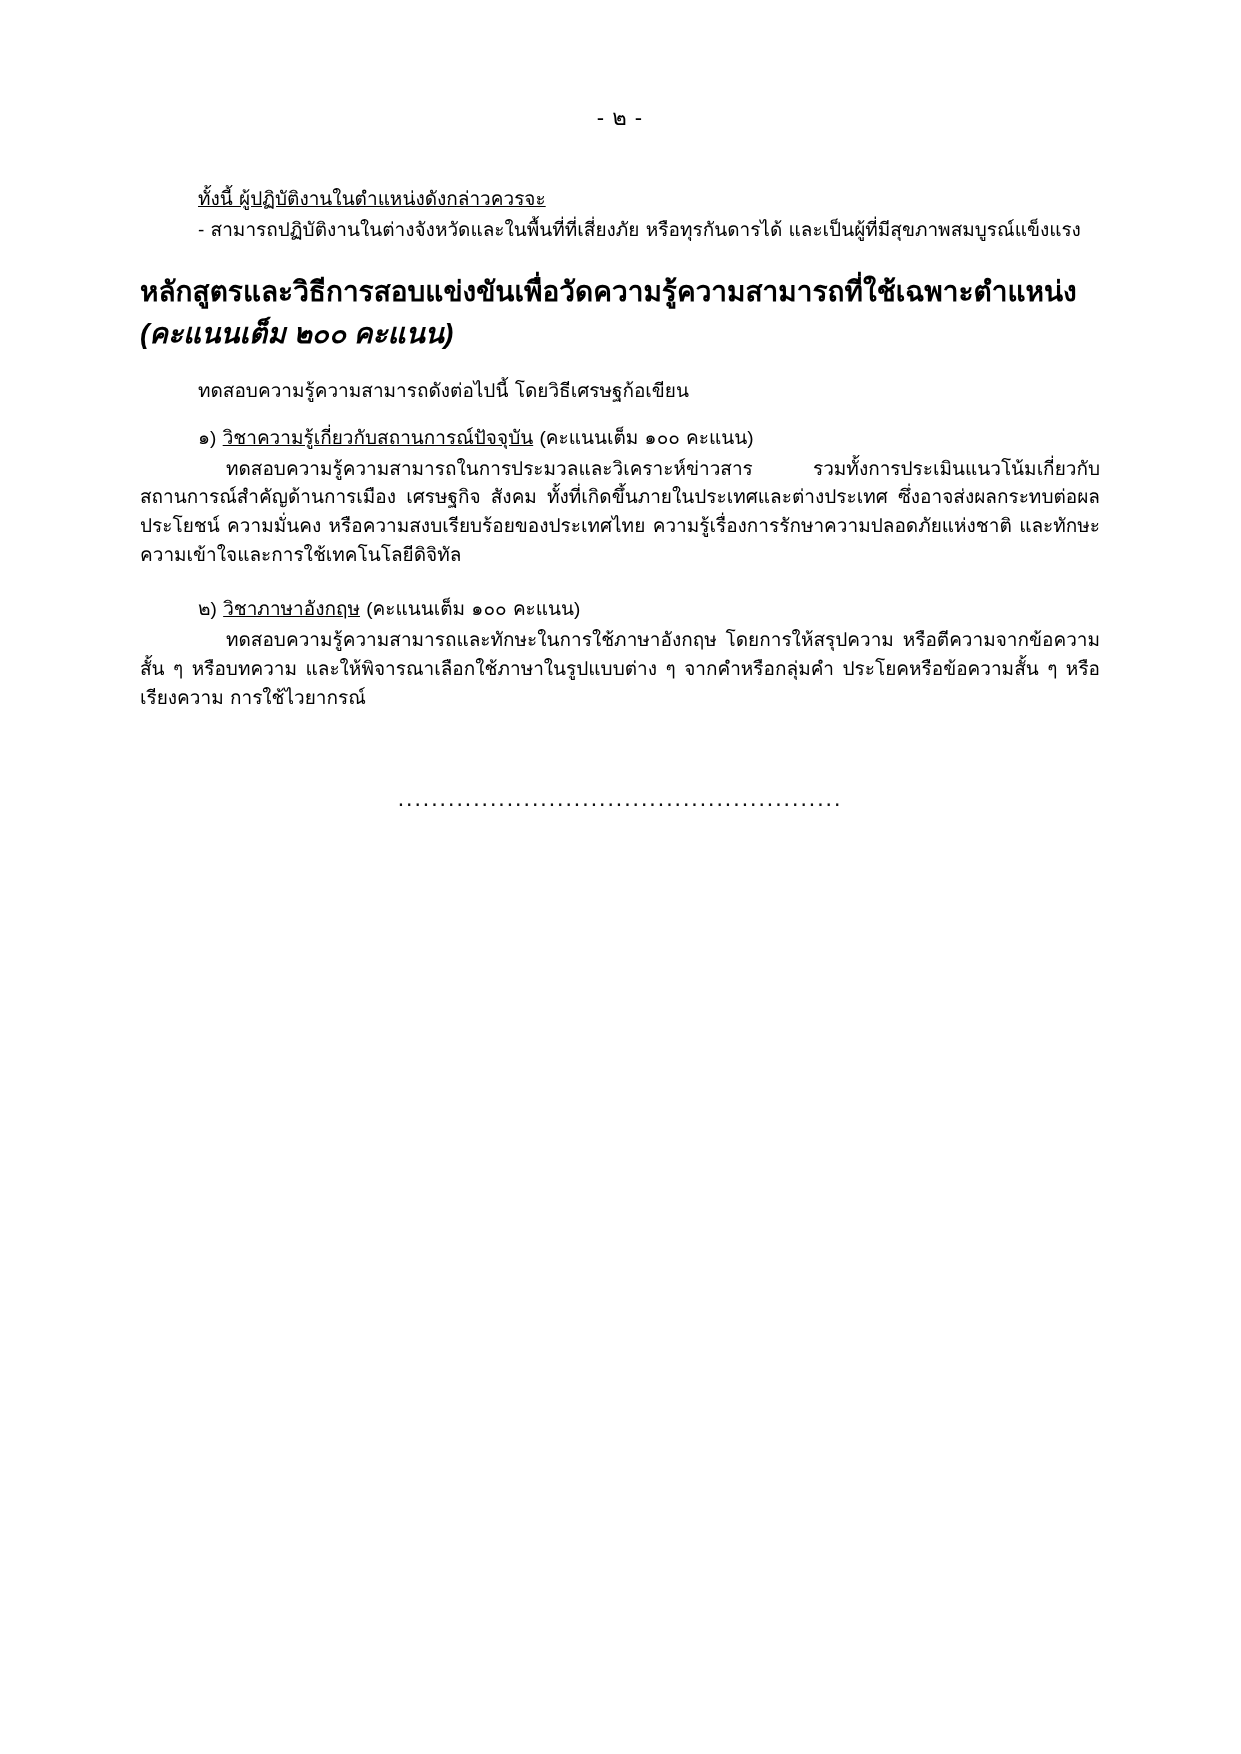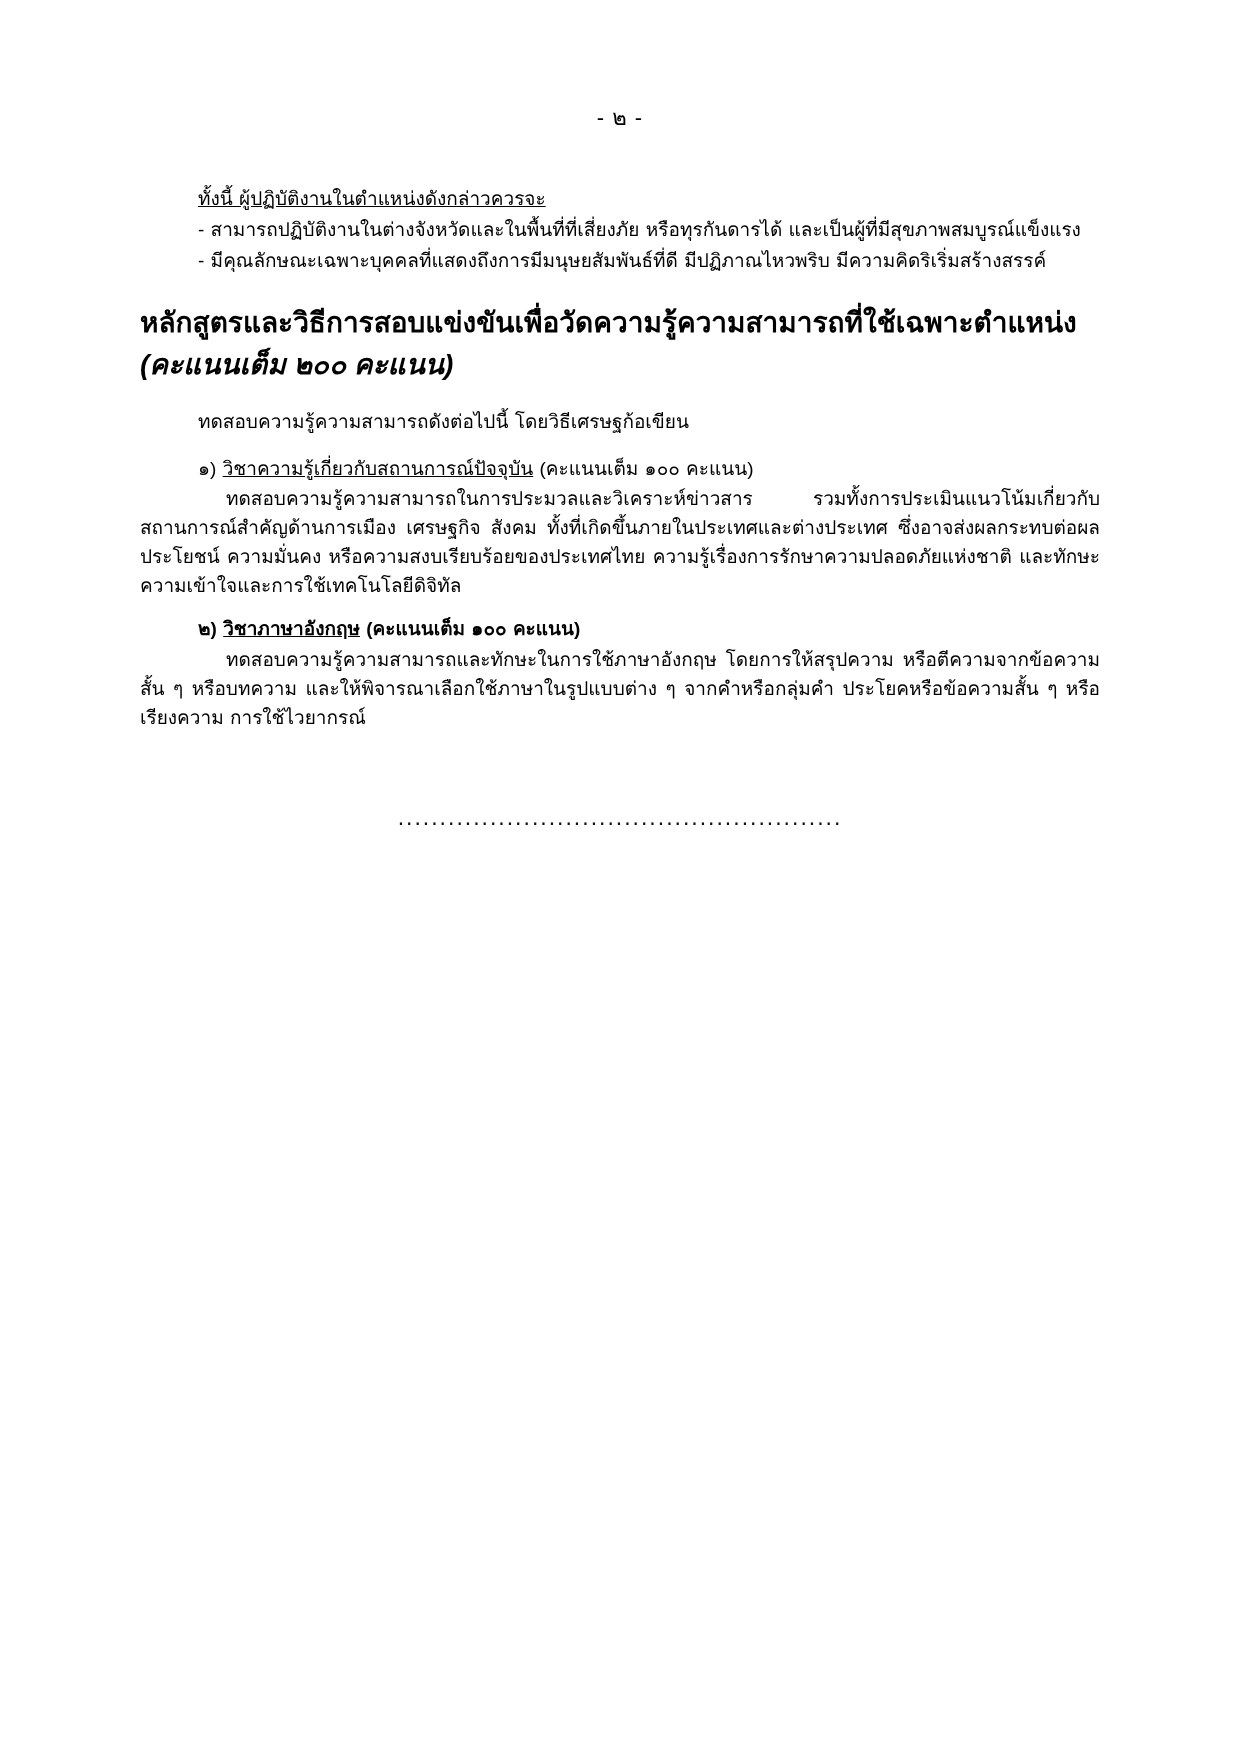--- a/index.html
+++ b/index.html
@@ -51,22 +51,21 @@
   .bold-italic {
     font-weight: bold;
     font-style: italic;
   }
   .heading-block {
     font-size: 28px;
     line-height: 1.5;
     margin: 26px 0 22px 0;
   }
   .section-gap {
-    margin-top: 14px;
-    font-weight: bold;
+    margin-top: 25px;
   }
   .small-gap {
     margin-top: 18px;
   }
   .dots {
     text-align: center;
     font-size: 23px;
     letter-spacing: 2px;
     margin-top: 72px;
     color: #111;
@@ -76,21 +75,20 @@
 <body>
 
 <div class="page">
   <div class="content">
 
     <div class="page-number">- ๒ -</div>
 
     <p class="para indent underline">ทั้งนี้ ผู้ปฏิบัติงานในตำแหน่งดังกล่าวควรจะ</p>
 
     <p class="para indent-dash">- สามารถปฏิบัติงานในต่างจังหวัดและในพื้นที่ที่เสี่ยงภัย หรือทุรกันดารได้ และเป็นผู้ที่มีสุขภาพสมบูรณ์แข็งแรง</p>
-    <p class="para indent-dash">- มีคุณลักษณะเฉพาะบุคคลที่แสดงถึงการมีมนุษยสัมพันธ์ที่ดี มีปฏิภาณไหวพริบ มีความคิดริเริ่มสร้างสรรค์</p>
 
     <div class="heading-block">
       <span class="bold">หลักสูตรและวิธีการสอบแข่งขันเพื่อวัดความรู้ความสามารถที่ใช้เฉพาะตำแหน่ง</span>
       <span class="bold-italic">(คะแนนเต็ม ๒๐๐ คะแนน)</span>
     </div>
 
     <p class="para indent">ทดสอบความรู้ความสามารถดังต่อไปนี้  โดยวิธีเศรษฐก้อเขียน</p>
 
     <p class="para indent small-gap">
       <span>๑)</span>

